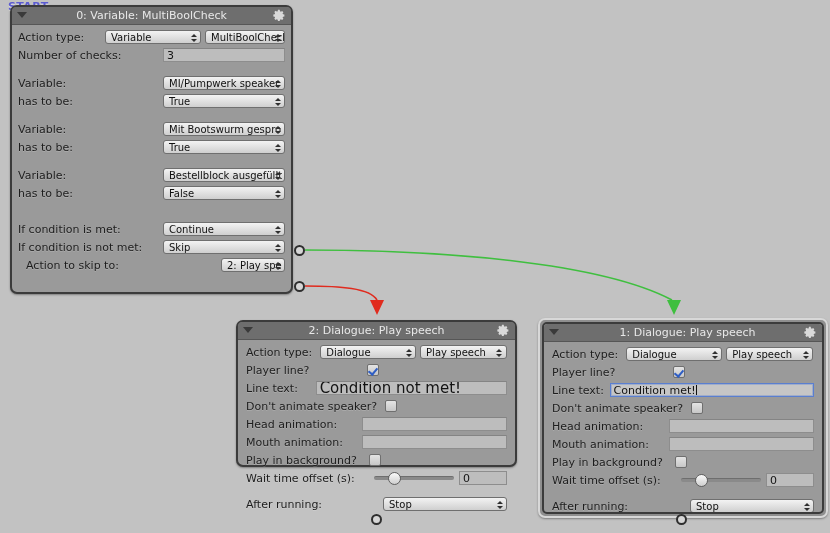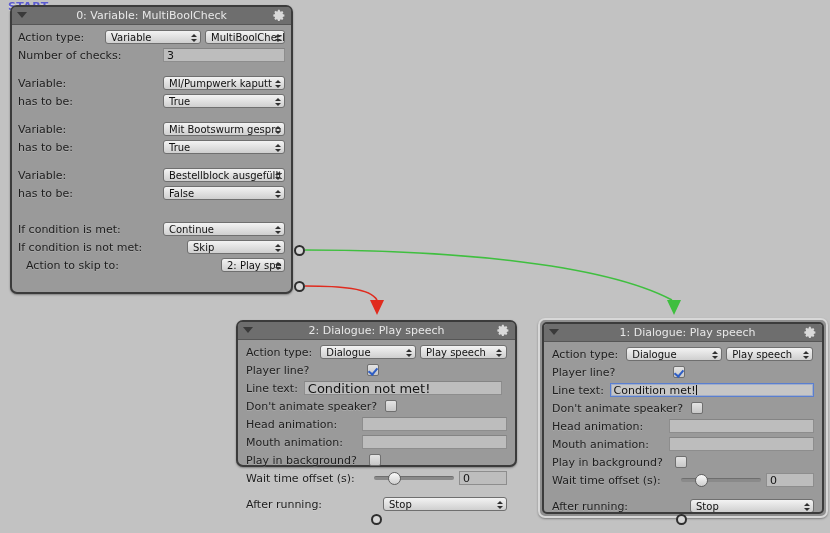--- a/index.html
+++ b/index.html
@@ -186,21 +186,21 @@
           <span class="spacer"></span>
           <div class="textfield" style="width:122px;">3</div>
         </div>
 
         <div class="gap"></div>
 
         <div class="row">
           <span class="lbl">Variable:</span>
           <span class="spacer"></span>
           <div class="popup" style="width:122px;">
-            <span>MI/Pumpwerk kaputt</span>
+            <span>MI/Pumpwerk speaker</span>
             <span class="arrows">
                 <i class="up"></i>
                 <i class="dn"></i>
               </span>
           </div>
         </div>
         <div class="row">
           <span class="lbl">has to be:</span>
           <span class="spacer"></span>
           <div class="popup" style="width:122px;">
@@ -271,21 +271,21 @@
             <span>Continue</span>
             <span class="arrows">
                 <i class="up"></i>
                 <i class="dn"></i>
               </span>
           </div>
         </div>
         <div class="row">
           <span class="lbl">If condition is not met:</span>
           <span class="spacer"></span>
-          <div class="popup" style="width:98px;">
+          <div class="popup" style="width:122px;">
             <span>Skip</span>
             <span class="arrows">
                 <i class="up"></i>
                 <i class="dn"></i>
               </span>
           </div>
         </div>
         <div class="row">
           <span class="lbl" style="margin-left:8px;">Action to skip to:</span>
           <span class="spacer"></span>
@@ -336,21 +336,21 @@
 
         <div class="row">
           <span class="lbl">Player line?</span>
           <span style="width:58px;"></span>
           <div class="checkbox checked"></div>
         </div>
 
         <div class="row">
           <span class="lbl">Line text:</span>
           <span style="width:6px;"></span>
-          <div class="textfield" style="width:198px;font-size:13px;">Condition not met!</div>
+          <div class="textfield" style="width:198px;font-size:15px;margin-left:12px;">Condition not met!</div>
         </div>
 
         <div class="row">
           <span class="lbl">Don't animate speaker?</span>
           <span style="width:8px;"></span>
           <div class="checkbox"></div>
         </div>
 
         <div class="row">
           <span class="lbl">Head animation:</span>

